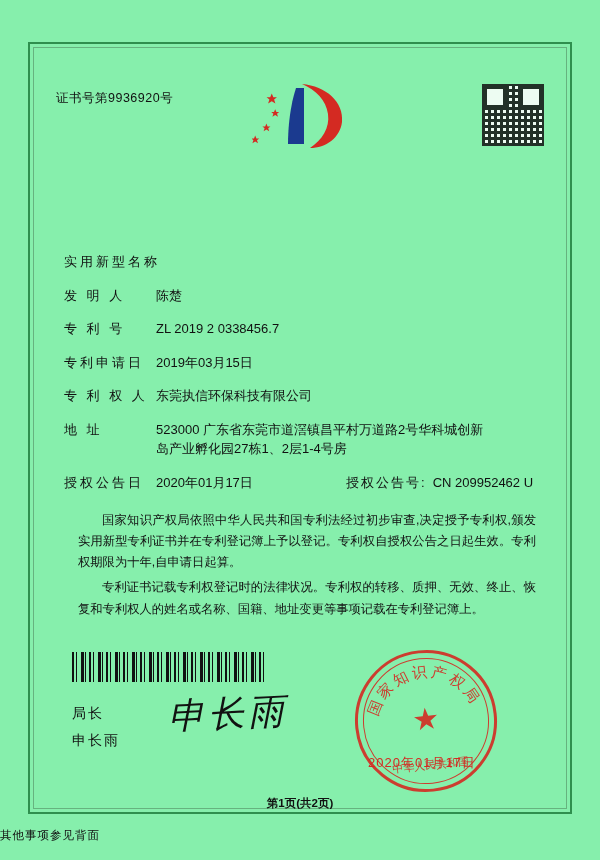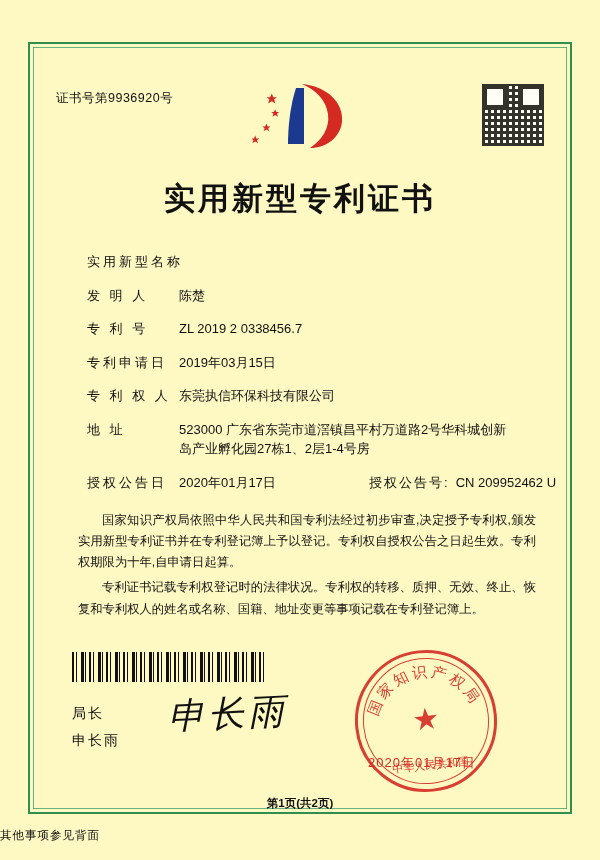--- a/index.html
+++ b/index.html
@@ -12,21 +12,21 @@
     height: 860px;
     font-family: "Liberation Sans", sans-serif;
     color: #1a1a1a;
     overflow: hidden;
   }
 
   .page {
     position: relative;
     width: 600px;
     height: 860px;
-    background: #fef9c3;
+    background: #86efac;
   }
 
   
   .border-outer {
     position: absolute;
     left: 28px;
     top: 42px;
     width: 544px;
     height: 772px;
     border: 2px solid #2f8f4e;
@@ -95,21 +95,20 @@
     color: #111;
     font-family: "DejaVu Sans", sans-serif;
   }
 
   
   .fields {
     position: absolute;
     left: 64px;
     top: 252px;
     width: 470px;
-    margin-left: 23px;
   }
   .field {
     display: flex;
     align-items: flex-start;
     margin-bottom: 14px;
     font-size: 13px;
     line-height: 1.5;
     color: #111;
   }
   .field .label {
@@ -273,21 +272,20 @@
     <path d="M50 6 C74 8 92 24 90 44 C88 60 74 70 58 70 C70 62 78 50 76 36 C74 22 64 12 50 6 Z" fill="#d42a22"></path>
     <path d="M44 10 L52 10 L52 66 L36 66 C36 50 38 28 44 10 Z" fill="#1b3a8f"></path>
     <polygon points="20,16 23,23 30,23 24.5,27.5 27,35 20,30.5 13,35 15.5,27.5 10,23 17,23" fill="#d42a22" transform="scale(0.52) translate(18,14)"></polygon>
     <polygon points="20,16 23,23 30,23 24.5,27.5 27,35 20,30.5 13,35 15.5,27.5 10,23 17,23" fill="#d42a22" transform="scale(0.4) translate(38,62)"></polygon>
     <polygon points="20,16 23,23 30,23 24.5,27.5 27,35 20,30.5 13,35 15.5,27.5 10,23 17,23" fill="#d42a22" transform="scale(0.4) translate(16,98)"></polygon>
     <polygon points="20,16 23,23 30,23 24.5,27.5 27,35 20,30.5 13,35 15.5,27.5 10,23 17,23" fill="#d42a22" transform="scale(0.4) translate(-12,128)"></polygon>
   </svg>
 
   <div class="qr"></div>
 
-  <div class="title">实用新型专利证书</div>
 
   <div class="fields">
 
     <div class="field">
       <div class="label">实用新型名称</div>
     </div>
 
     <div class="field">
       <div class="label">发 明 人</div>
       <div class="value">陈楚</div>

